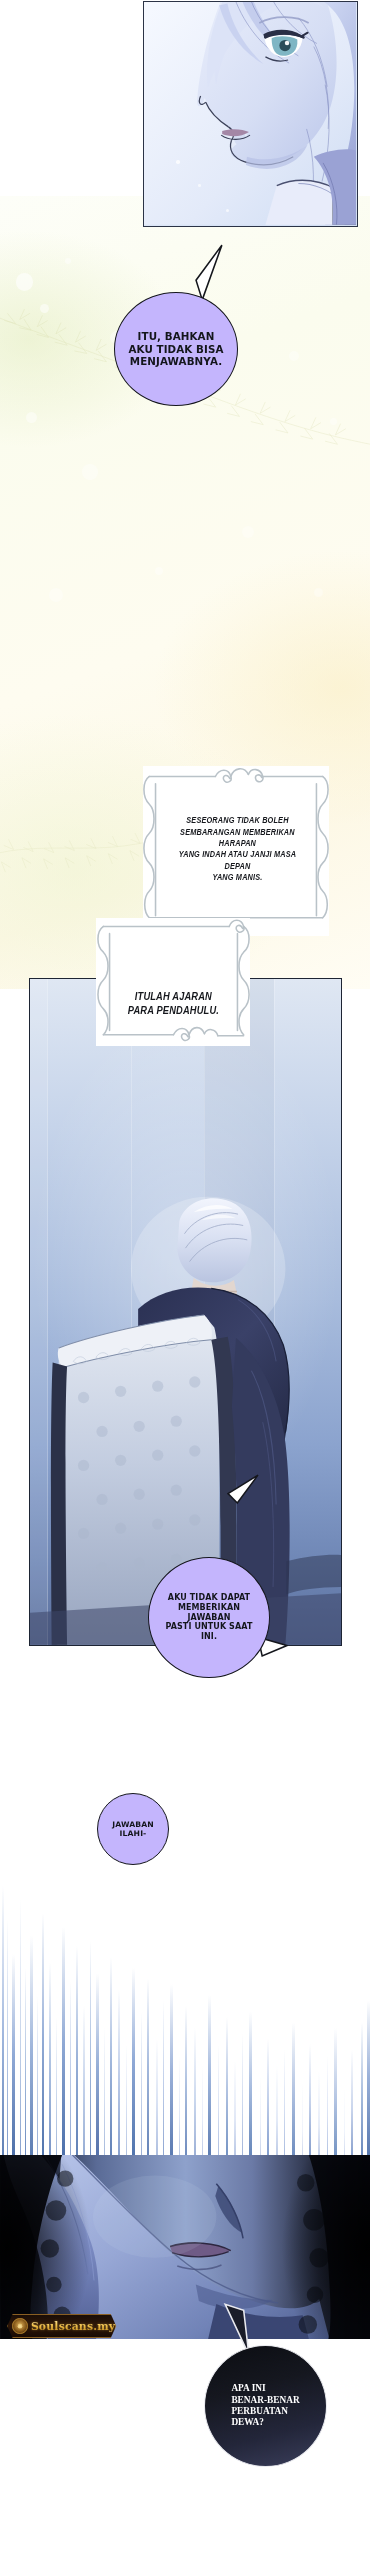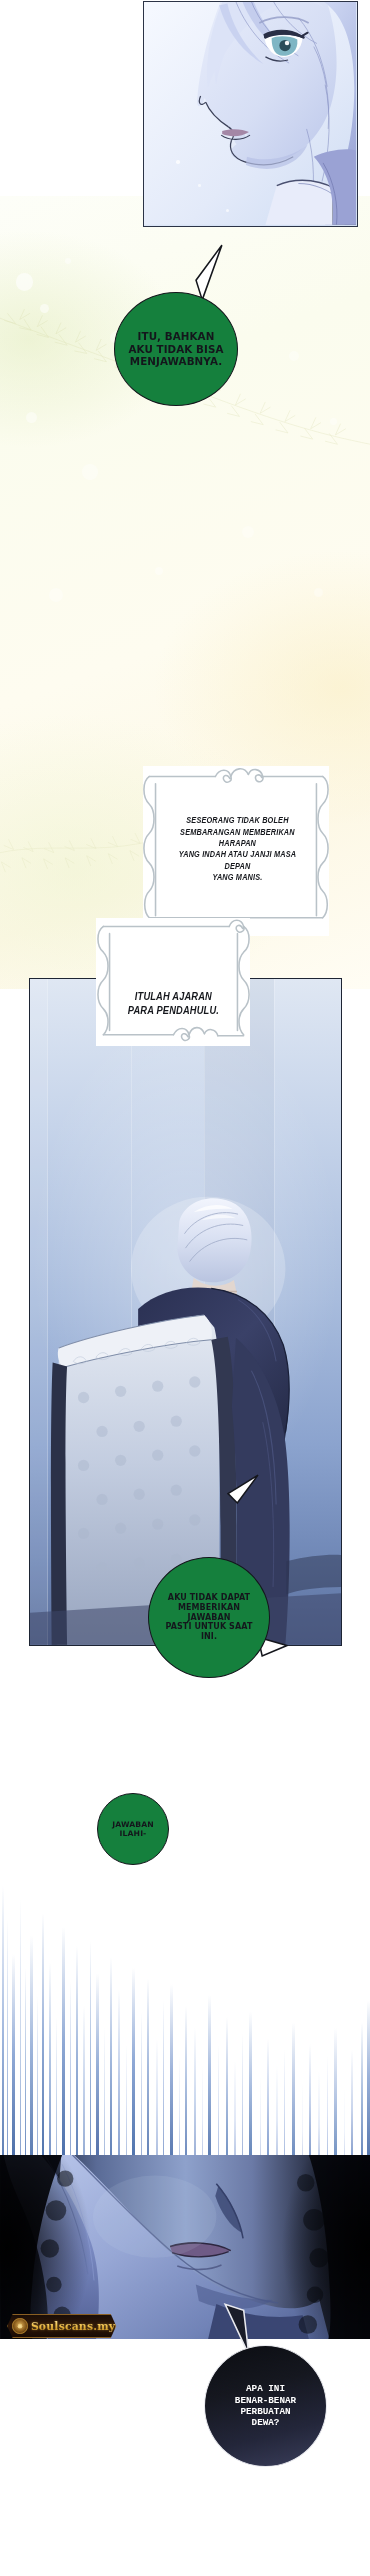--- a/index.html
+++ b/index.html
@@ -67,38 +67,38 @@
     position:absolute; left:0; top:2155px; width:371px; height:184px; overflow:hidden;
     background:linear-gradient(100deg,#0a0c12 0%, #23293c 12%, #5d6f9e 30%, #8fa3cd 48%, #6d7ca8 64%, #2a2f42 82%, #080a10 100%);
   }
   .p3-grain{position:absolute;inset:0;
     background:
       radial-gradient(ellipse 30% 90% at 2% 50%, rgba(0,0,0,.95), rgba(0,0,0,0) 75%),
       radial-gradient(ellipse 32% 95% at 99% 50%, rgba(0,0,0,.95), rgba(0,0,0,0) 72%);}
 
   
   .bubble {
-    position:absolute; background:#15803d; border:1.5px solid #14161c;
+    position:absolute; background:#c4b5fd; border:1.5px solid #14161c;
     display:flex; align-items:center; justify-content:center; text-align:center;
     color:#14161c; line-height:1.22; letter-spacing:0.1px;
     font-family:"DejaVu Sans", sans-serif; font-weight:700;
   }
   .bubble.round { border-radius:50%; }
   .bubble .txt{ padding:0 7.2px; white-space:pre-line; }
 
   .tail { position:absolute; }
   .tail svg{display:block;}
 
   .bubble-dark{
     position:absolute; border-radius:50%;
     background:linear-gradient(165deg,#0b0d12 0%,#15171f 35%,#23263a 70%,#3b3f5c 100%);
     border:1.5px solid #e8e9ee;
-    display:flex;align-items:center;justify-content:center;text-align:center;
+    display:flex;align-items:center;justify-content:center;
     color:#fff; line-height:1.22;
-    font-family:Liberation Mono, monospace; font-weight:700;
+    font-family:Liberation Serif, serif; font-weight:700;
   }
 
   
   .ornate { position:absolute; }
   .ornate .plate{
     position:absolute; inset:0; background:#fff;
   }
   .ornate .txt{
     position:absolute; inset:0; display:flex; align-items:center; justify-content:center;
     text-align:center; white-space:pre-line;

